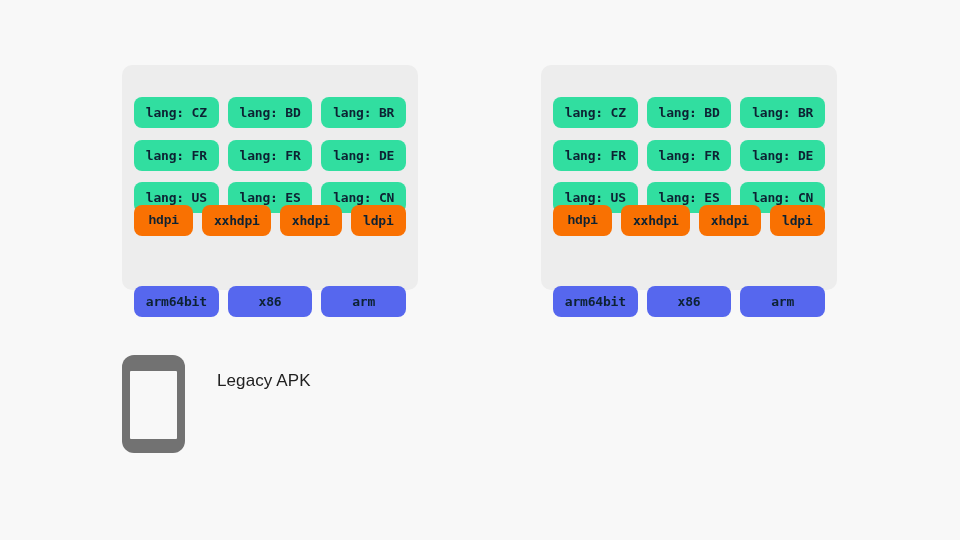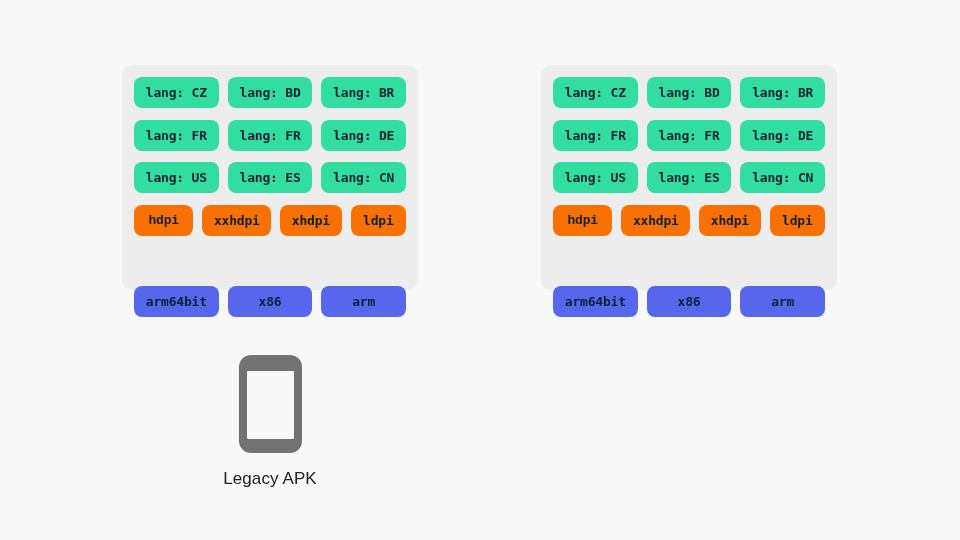--- a/index.html
+++ b/index.html
@@ -43,37 +43,36 @@
     display: flex;
     align-items: center;
     justify-content: center;
     font-family: "DejaVu Sans Mono", "Liberation Mono", monospace;
     font-size: 13px;
     font-weight: 600;
     letter-spacing: -0.2px;
     color: var(--chip-text, #0D2233);
     white-space: nowrap;
   }
-  .chip-lang { background: var(--lang-chip, #31DEA0); }
+  .chip-lang { background: var(--lang-chip, #31DEA0); margin-top: 20px; }
   .chip-dpi  { background: var(--dpi-chip, #F97102); }
   .chip-abi  { background: var(--abi-chip, #5667EE); margin-top: 39px; }
 
   
   .row-dpi .chip:nth-child(1) { flex-grow: 62; font-family: Liberation Mono, monospace; }
   .row-dpi .chip:nth-child(2) { flex-grow: 72; }
   .row-dpi .chip:nth-child(3) { flex-grow: 64; }
   .row-dpi .chip:nth-child(4) { flex-grow: 58; }
 
   .figure {
     position: absolute;
     top: 355px;
     width: 296px;
     display: flex;
-    flex-direction: column;
-    align-items: center;
+    gap: 32px;
   }
   .figure-left  { left: 122px; }
   .figure-right { left: 541px; }
 
   .phone {
     width: 63px;
     height: 98px;
     background: var(--phone-gray, #727272);
     border-radius: 12px;
     position: relative;

